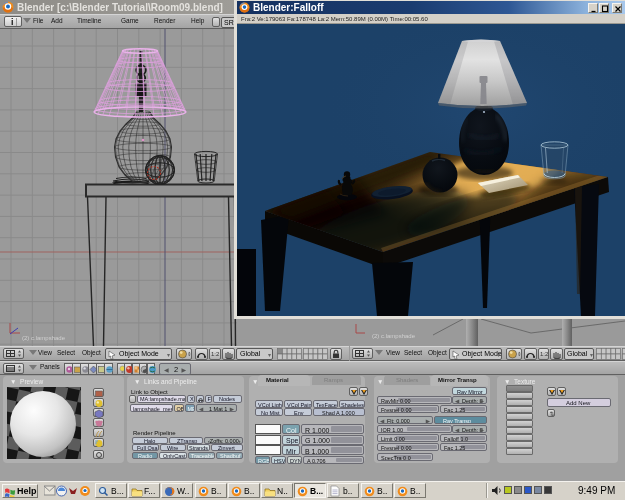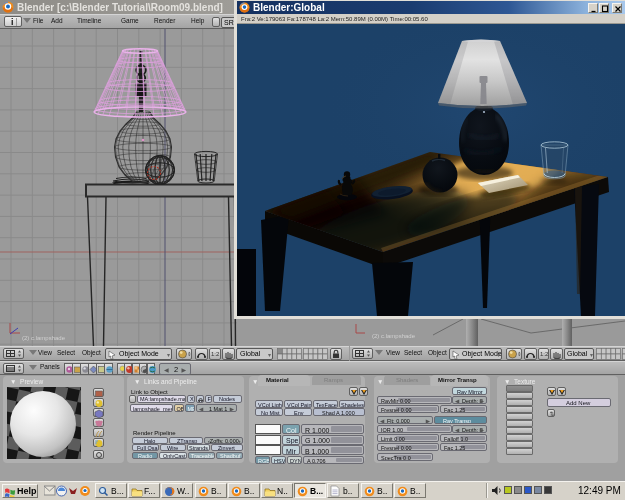--- a/index.html
+++ b/index.html
@@ -762,31 +762,31 @@
 <div class="a" style="left:486px;top:483px;width:2px;height:15px;border-left:1px solid #9a9890;border-right:1px solid #f6f4f0;"></div>
 <svg class="a" style="left:491px;top:485px" width="12" height="11">
     <path d="M1,4 h2.5 l3,-3 v9 l-3,-3 h-2.5 Z" fill="#222"></path>
     <path d="M8.5,3.5 a3.5,3.5 0 0 1 0,4" stroke="#222" fill="none"></path>
   </svg>
 <div class="a" style="left:504px;top:486px;width:8px;height:8px;background:#b8c820;border:1px solid #555;"></div>
 <div class="a" style="left:514px;top:486px;width:8px;height:8px;background:#8a8a8a;border:1px solid #555;"></div>
 <div class="a" style="left:524px;top:486px;width:8px;height:8px;background:#2a58c8;border:1px solid #555;"></div>
 <div class="a" style="left:534px;top:486px;width:8px;height:8px;background:#7a88a0;border:1px solid #555;"></div>
 <div class="a" style="left:544px;top:486px;width:8px;height:8px;background:#383838;border:1px solid #555;"></div>
-<div class="t" style="left:578px;top:485px;font-size:10px;color:#000;">12:49 PM</div>
+<div class="t" style="left:578px;top:485px;font-size:10px;color:#000;">9:49 PM</div>
 <div class="a" style="left:234px;top:0;width:391px;height:319px;background:#e2dfd8;"></div>
 <div class="a" style="left:237px;top:1px;width:388px;height:13px;background:linear-gradient(90deg,#15315f 0%,#1b3c70 45%,#2e5794 70%,#8cb2dc 90%,#a8c8ec 100%);"></div>
 <svg class="a" style="left:239px;top:2px" width="11" height="11" viewBox="0 0 16 16">
 <circle cx="8" cy="8" r="7.3" fill="#f08c1c"></circle>
 <path d="M1.2,9 A7,7 0 0 0 8,15.3 A7,7 0 0 0 14.8,9.7 L10,7 Z" fill="#e07010"></path>
 <circle cx="8" cy="7.4" r="4.3" fill="#fff"></circle>
 <circle cx="8" cy="7.4" r="2.6" fill="#1a6ac0"></circle>
 <path d="M1,7 Q3,2.4 8,2.2 L8,0.7 Q2,1 1,7 Z" fill="#5c8ad0"></path>
 </svg>
-<div class="t" style="left:253px;top:1.5px;font-size:10px;font-weight:bold;color:#fff;">Blender:Global</div>
+<div class="t" style="left:253px;top:1.5px;font-size:10px;font-weight:bold;color:#fff;">Blender:Falloff</div>
 <div class="a" style="left:588px;top:3px;width:10px;height:10px;background:#d6d2c9;border:1px solid;border-color:#f6f4f0 #7a7870 #7a7870 #f6f4f0;">
     <svg width="10" height="10" class="sv">
       <path d="M2.5,7.5 h4" stroke="#000" stroke-width="1.3"></path>
     </svg>
   </div>
 <div class="a" style="left:599px;top:3px;width:10px;height:10px;background:#d6d2c9;border:1px solid;border-color:#f6f4f0 #7a7870 #7a7870 #f6f4f0;">
     <svg width="10" height="10" class="sv">
       <rect x="2.5" y="2" width="5" height="5.5" fill="none" stroke="#000" stroke-width="1.1"></rect>
     </svg>
   </div>

